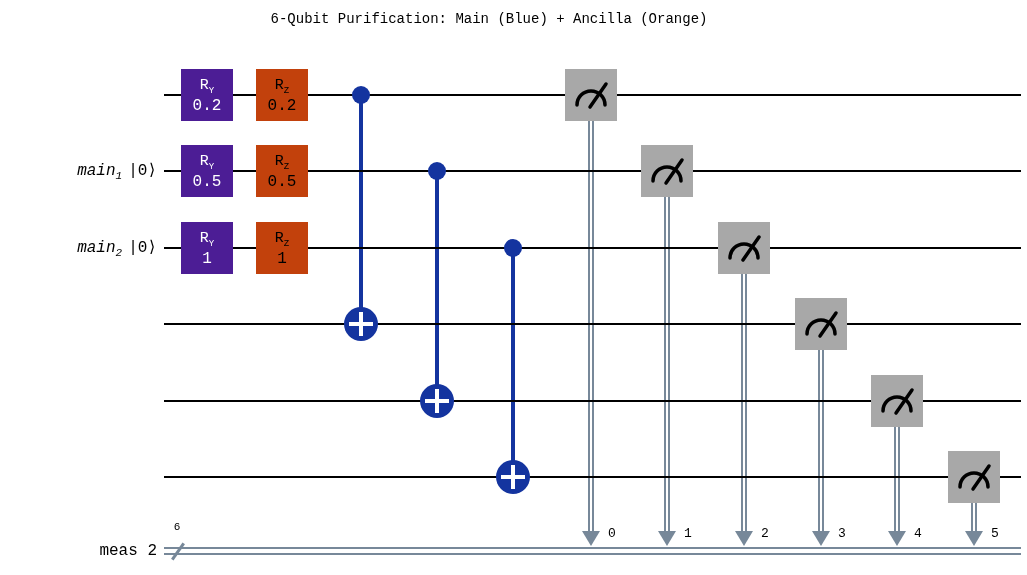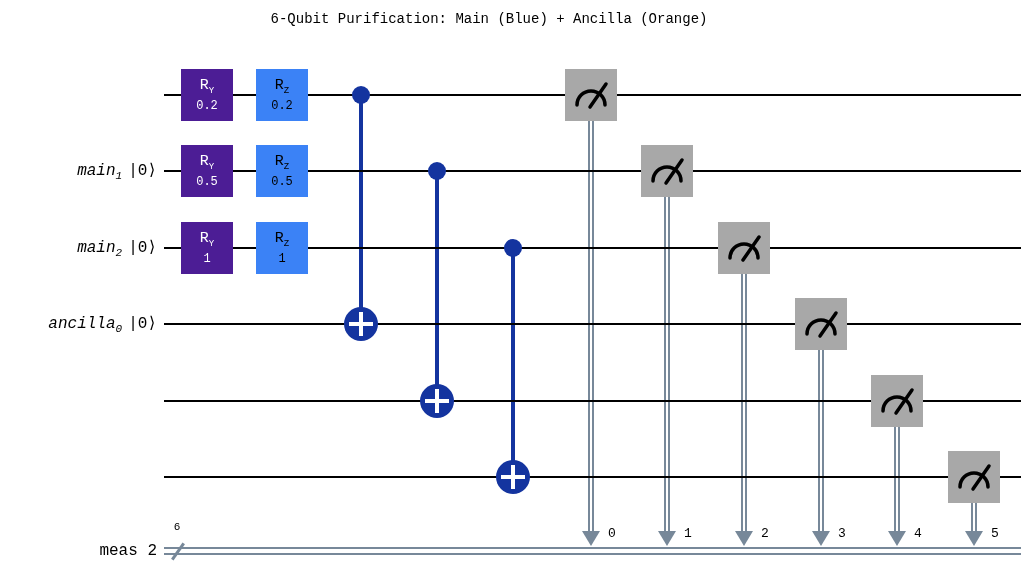--- a/index.html
+++ b/index.html
@@ -21,23 +21,23 @@
   .qlabel .ket{font-style:normal;margin-left:6px;}
   .clabel{font-style:normal;}
   
   .gate{
     position:absolute;width:52px;height:52px;z-index:3;
     display:flex;flex-direction:column;align-items:center;justify-content:center;
     text-align:center;
   }
   .gate .g1{font-size:15px;line-height:17px;}
   .gate .g1 sub{font-size:9px;}
-  .gate .gv{font-size:12px;line-height:13px;}
+  .gate .gv{font-size:16px;line-height:13px;}
   .ry{background:#4c1d95;color:#fff;}
-  .rz{background:#3b82f6;color:#000;}
+  .rz{background:#c2410c;color:#000;}
   
   .cxline{position:absolute;width:4px;background:#14349F;z-index:1;}
   .cxdot{position:absolute;width:18px;height:18px;border-radius:50%;background:#14349F;z-index:3;}
   .cxtarget{position:absolute;width:34px;height:34px;border-radius:50%;background:#14349F;z-index:3;}
   .cxtarget .hbar{position:absolute;left:5px;top:15px;width:24px;height:4px;background:#fff;}
   .cxtarget .vbar{position:absolute;left:15px;top:5px;width:4px;height:24px;background:#fff;}
   
   .mbox{position:absolute;width:52px;height:52px;background:#A8A8A8;z-index:3;
         display:flex;align-items:center;justify-content:center;}
   .mline{position:absolute;width:2px;background:transparent;
@@ -66,23 +66,20 @@
   <div class="qwire" style="top:247px"></div>
   <div class="qwire" style="top:323px"></div>
   <div class="qwire" style="top:400px"></div>
   <div class="qwire" style="top:476px"></div>
 
   <div class="qlabel" style="top:158px">
     <span class="qname">main</span><sub>1</sub><span class="ket">|0⟩</span>
   </div>
   <div class="qlabel" style="top:235px">
     <span class="qname">main</span><sub>2</sub><span class="ket">|0⟩</span>
-  </div>
-  <div class="qlabel" style="top:311px">
-    <span class="qname">ancilla</span><sub>0</sub><span class="ket">|0⟩</span>
   </div>
 
   <div class="qlabel clabel" style="top:538px">meas 2</div>
   <div class="cwire"></div>
   <div class="bundle">6</div>
   <div class="bslash"></div>
 
   <div class="gate ry" style="left:165px;top:69px">
     <span class="g1"><span>R</span><sub>Y</sub></span>
     <span class="gv">0.2</span>

